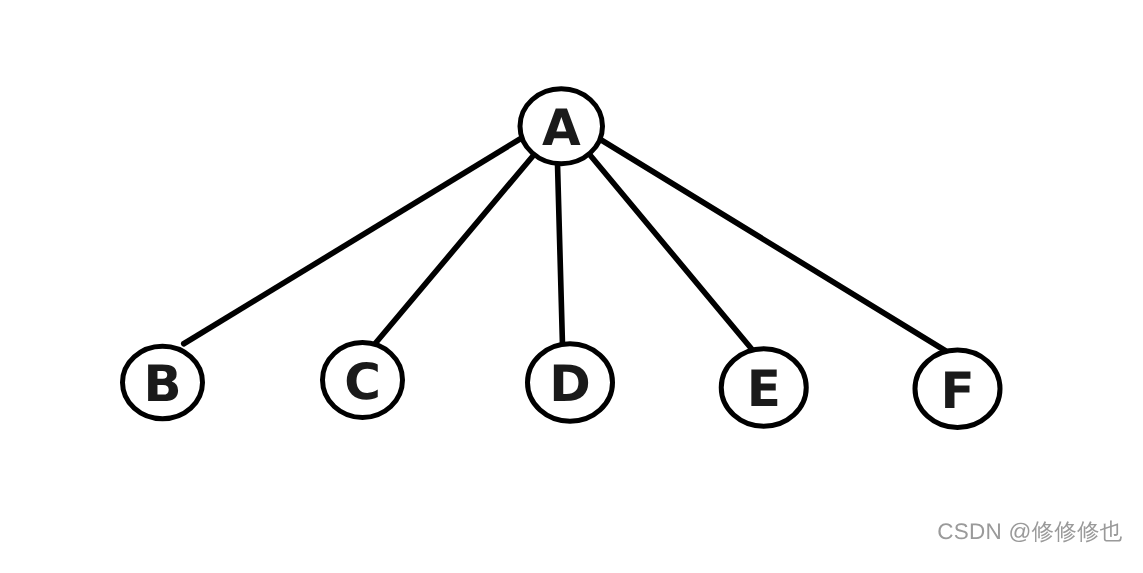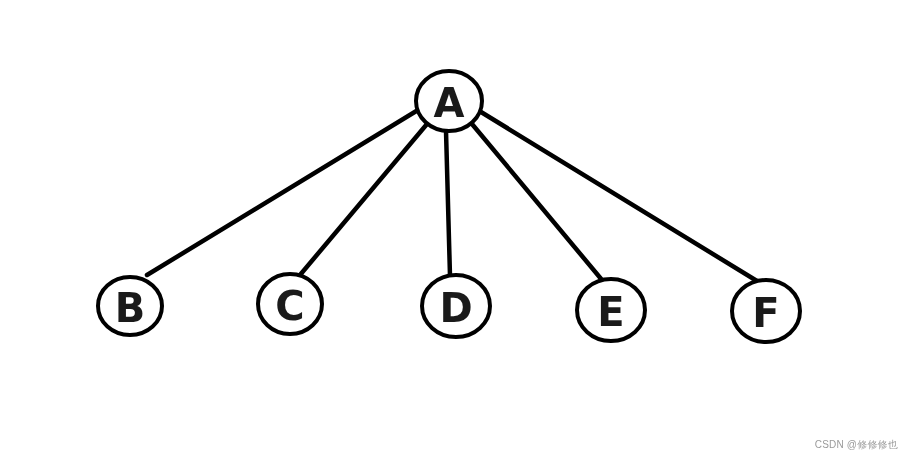--- a/index.html
+++ b/index.html
@@ -35,23 +35,23 @@
       font-family: "DejaVu Sans", sans-serif;
       font-weight: bold;
       font-size: 40px;
       fill: #1a1a1a;
       text-anchor: middle;
       dominant-baseline: central;
     }
     .watermark {
       position: absolute;
       right: 16px;
-      bottom: 6px;
+      bottom: 21px;
       font-family: "Liberation Sans", "DejaVu Sans", sans-serif;
-      font-size: 10px;
+      font-size: 18px;
       color: #9a9a9a;
       letter-spacing: 0.2px;
     }
   </style>
 </head>
 <body>
 
 <svg id="diagram" width="914" height="458" viewBox="0 0 914 458" xmlns="http://www.w3.org/2000/svg">
   <g id="edges">
       <line class="edge" x1="418" y1="110" x2="147" y2="275" stroke="#000000"></line>

